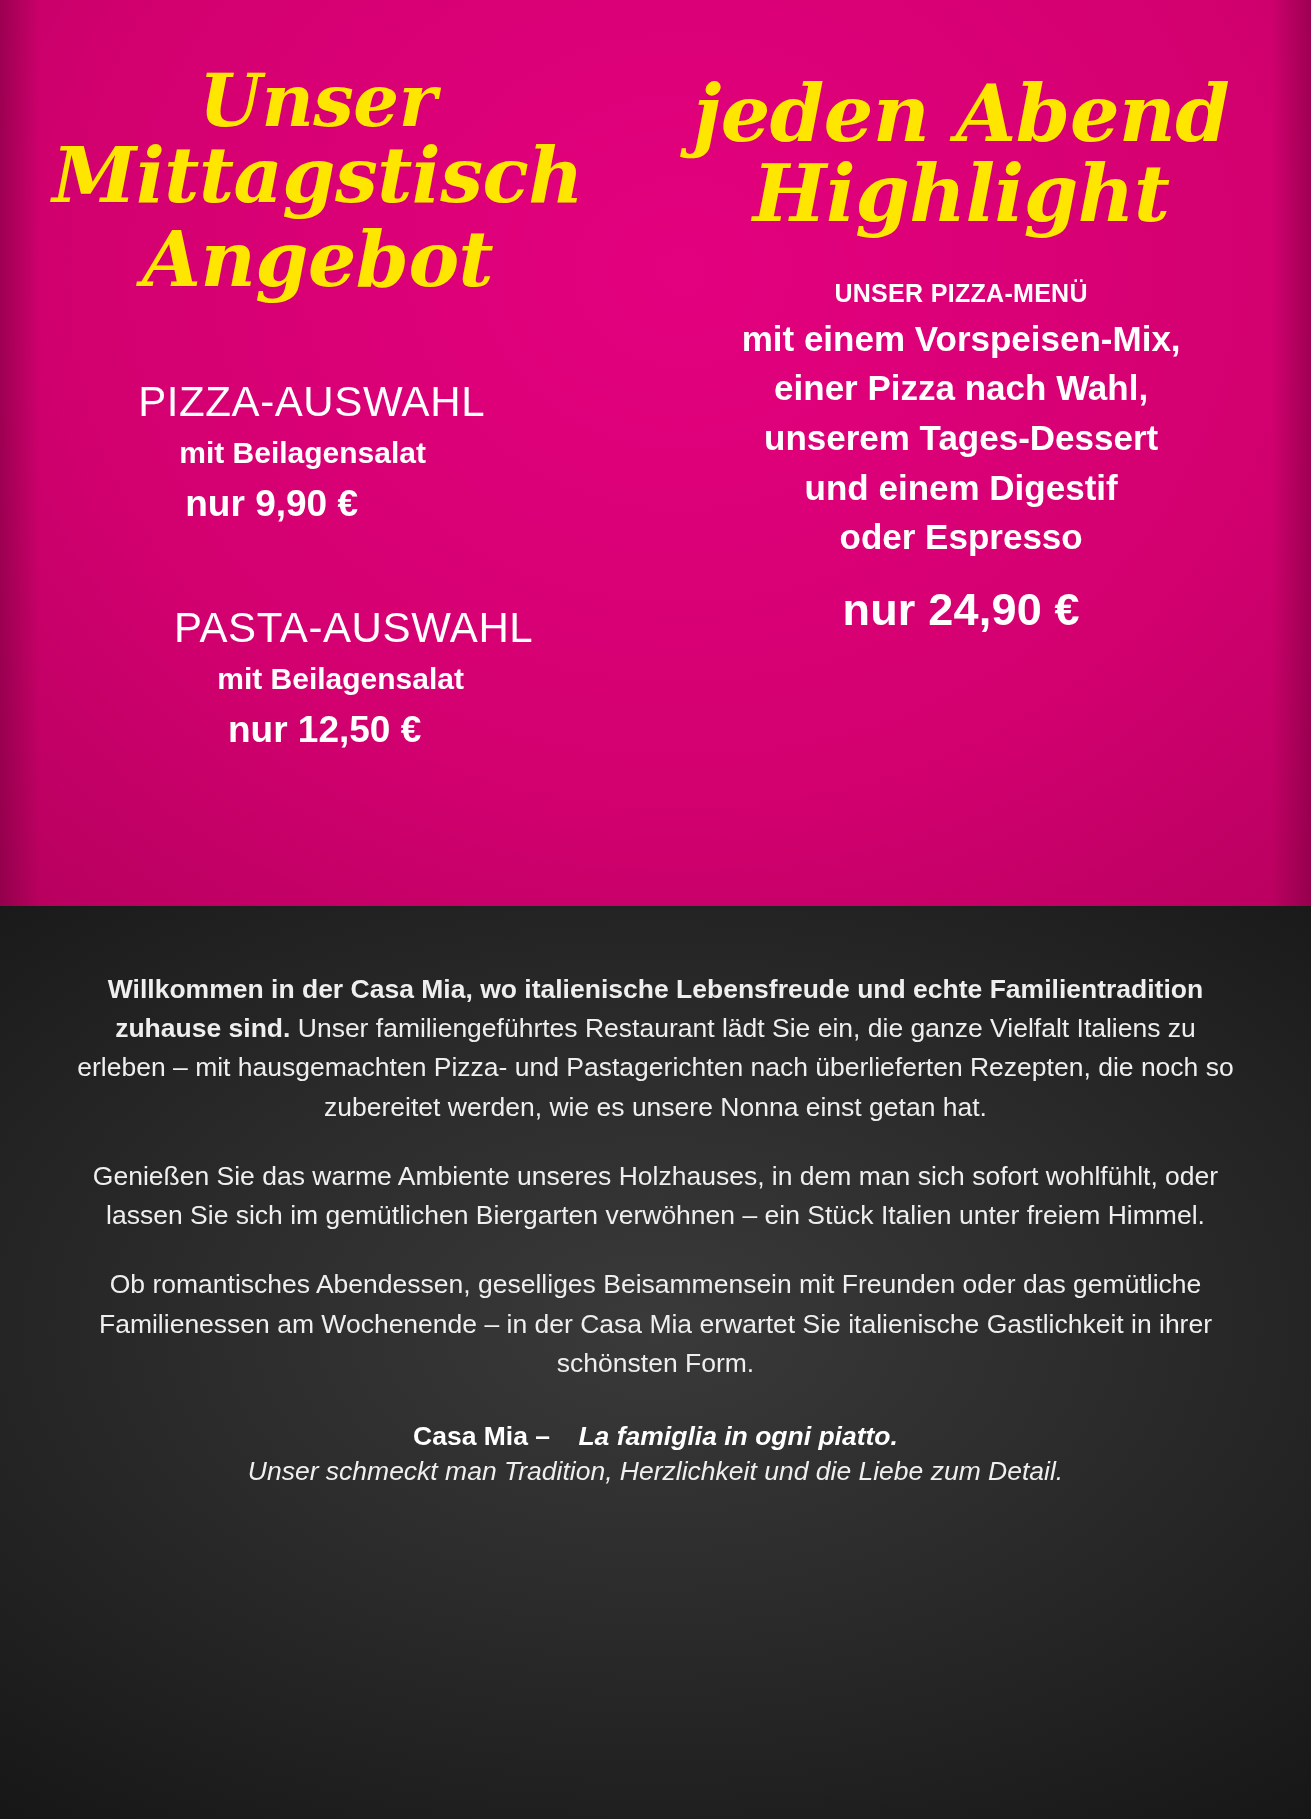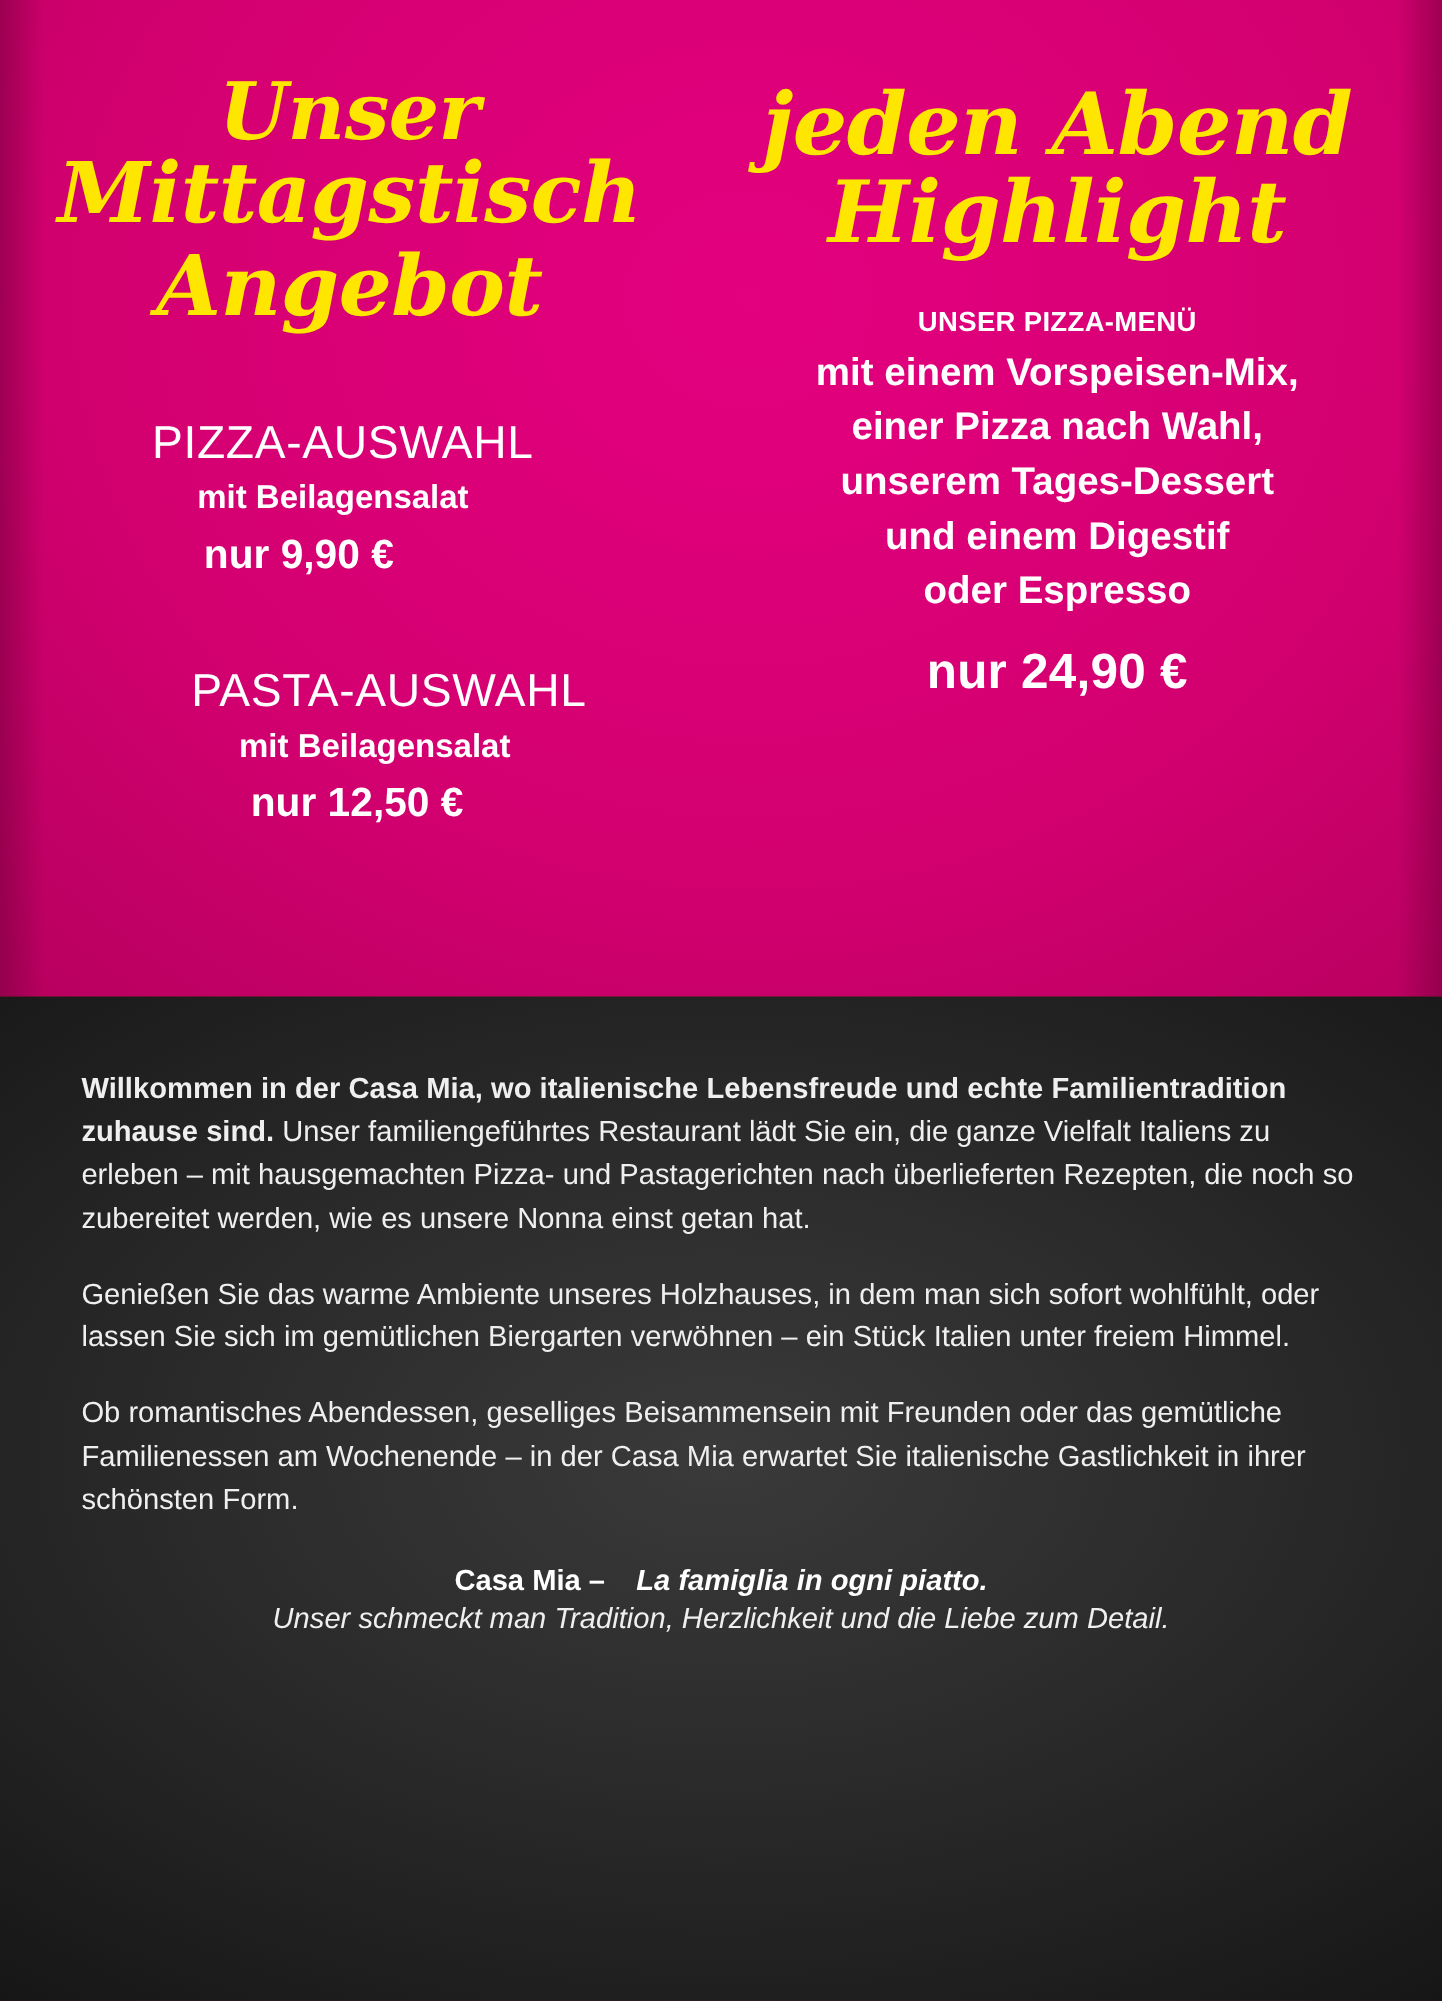--- a/index.html
+++ b/index.html
@@ -11,21 +11,21 @@
     height: 1819px;
     background: #000;
     font-family: "Liberation Sans", sans-serif;
     overflow: hidden;
   }
 
   .poster {
     position: relative;
     width: 1311px;
     height: 1819px;
-    background: #7f1d1d;
+    background: #0c4a6e;
     overflow: hidden;
   }
 
   
   .top-panel {
     position: relative;
     width: 100%;
     height: 906px;
     background:
       radial-gradient(ellipse 95% 120% at 52% 30%, #e4007f 0%, #d30070 48%, #b8005f 78%, #a30053 100%);
@@ -157,20 +157,21 @@
     position: relative;
     width: 100%;
     height: 913px;
     background:
       radial-gradient(ellipse 80% 70% at 50% 46%, #3a3a3a 0%, #2c2c2c 42%, #212121 72%, #161616 100%);
     box-sizing: border-box;
     padding: 64px 74px 0 74px;
     color: #f2f2f2;
   }
   .body-p {
+    text-align: center;
     font-size: 26.5px;
     line-height: 1.48;
     margin: 0 0 30px 0;
     font-weight: 400;
     color: #efefef;
   }
   .body-p.tight { margin-bottom: 28px; }
   .body-p b {
     font-weight: 700;
   }

